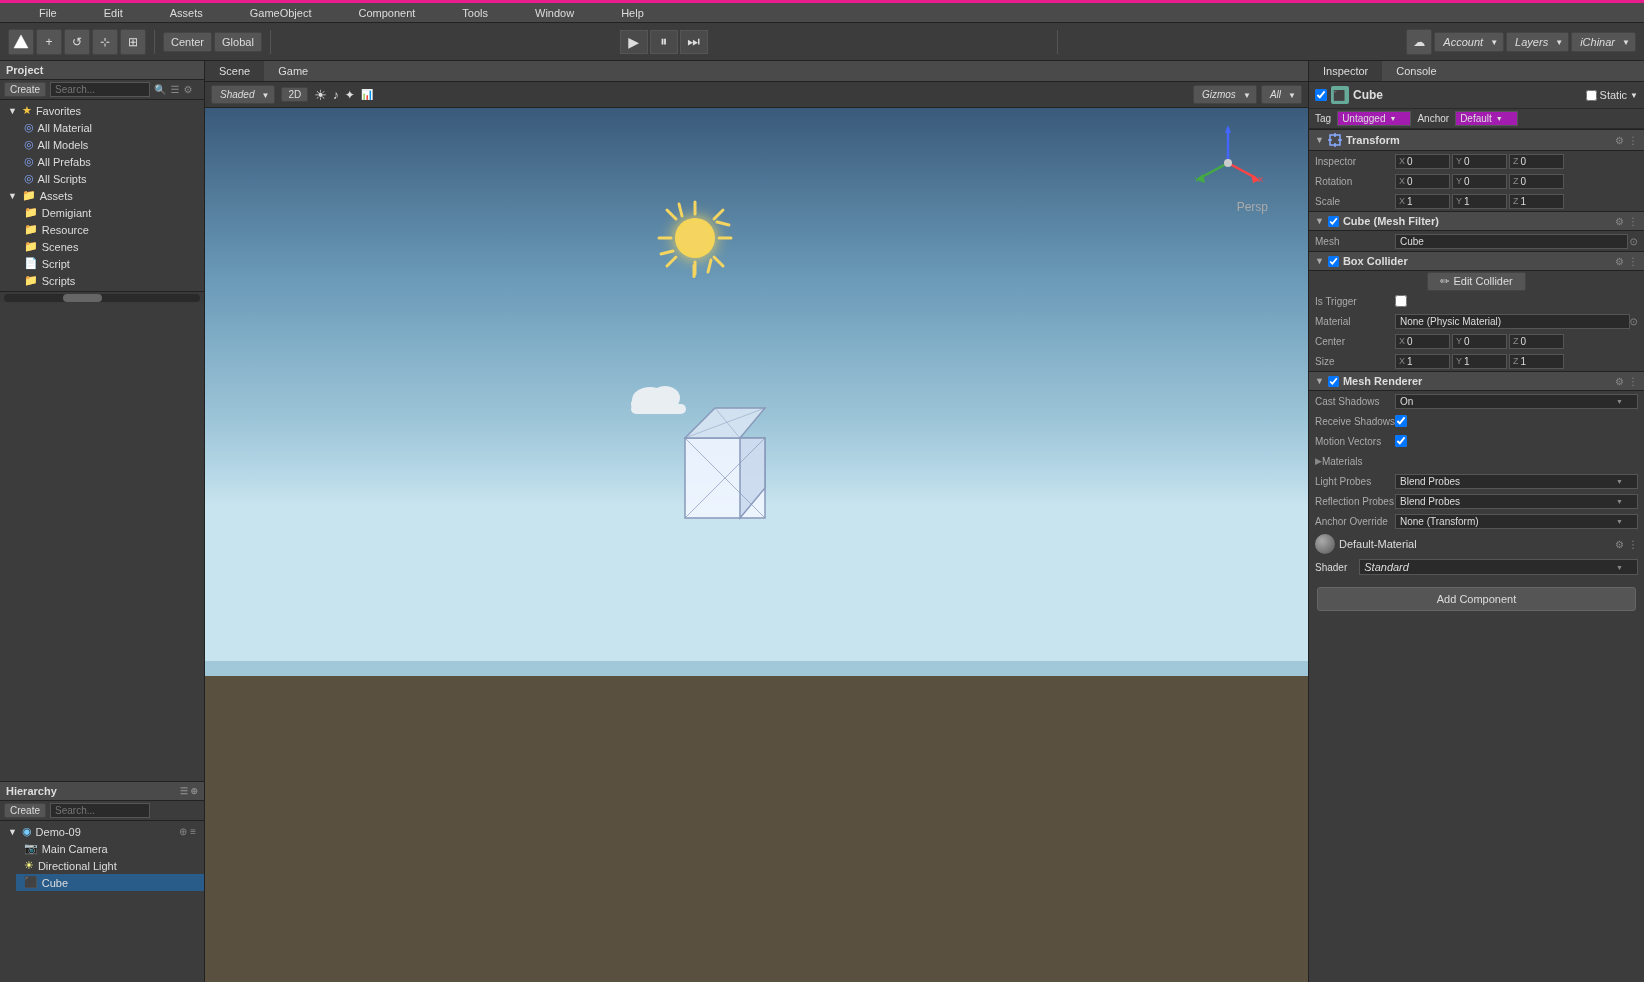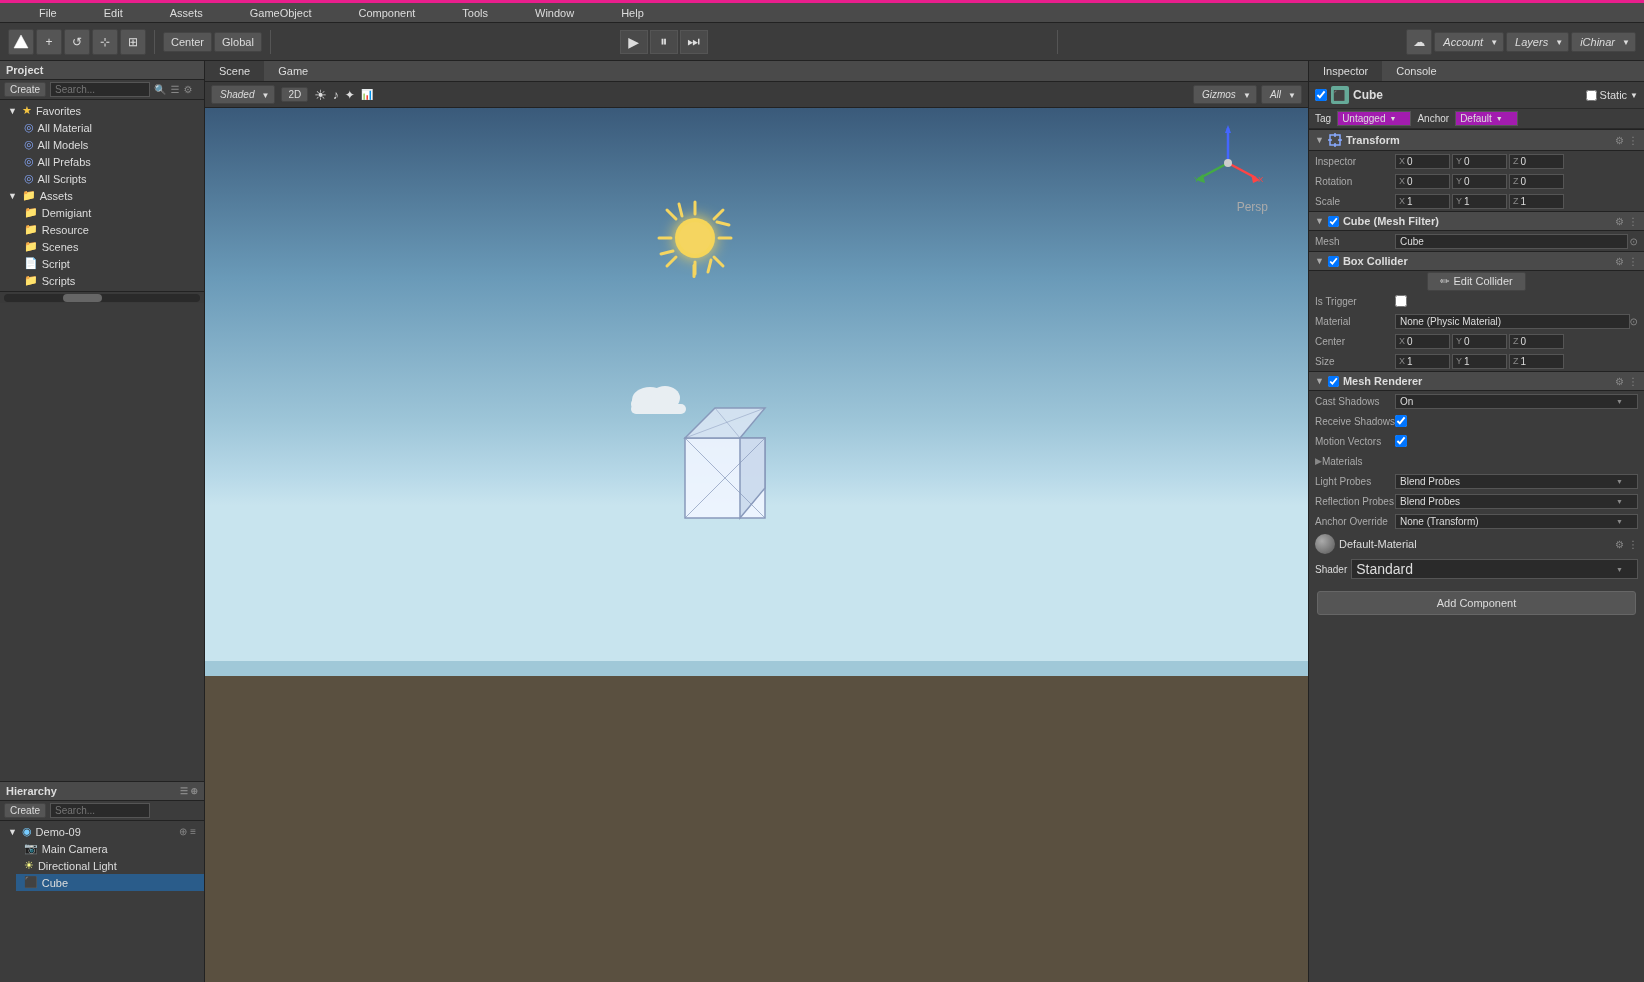--- a/index.html
+++ b/index.html
@@ -94,21 +94,21 @@
     .tag-dropdown { background: #a21caf; border: 1px solid #555; color: #ddd; padding: 1px 14px 1px 4px; font-size: 10px; position: relative; display: inline-flex; align-items: center; gap: 4px; }
     .tag-dropdown::after { content: "▼"; font-size: 7px; }
 
     .mesh-field { background: #2a2a2a; border: 1px solid #555; color: #ddd; padding: 1px 4px; font-size: 10px; flex: 1; display: flex; align-items: center; }
 
     .add-component-btn { margin: 8px; background: #555; border: 1px solid #666; color: #ddd; padding: 5px; font-size: 11px; text-align: center; cursor: pointer; border-radius: 3px; }
 
     .material-row { display: flex; align-items: center; padding: 3px 6px; gap: 4px; }
     .material-icon { width: 20px; height: 20px; background: radial-gradient(circle at 35% 35%, #aaa, #555); border-radius: 50%; }
     .material-name { font-size: 11px; flex: 1; }
-    .shader-row { display: flex; align-items: center; padding: 2px 6px 4px; gap: 4px; font-size: 10px; }
+    .shader-row { display: flex; align-items: center; padding: 2px 6px 4px; gap: 12px; font-size: 10px; }
 
     
     ::-webkit-scrollbar { width: 6px; height: 6px; }
     ::-webkit-scrollbar-track { background: #2a2a2a; }
     ::-webkit-scrollbar-thumb { background: #666; border-radius: 3px; }
 
     
     #scene-scrollbar { height: 12px; background: #3a3a3a; border-top: 1px solid #222; display: flex; align-items: center; padding: 0 4px; }
     .h-scroll { height: 8px; flex: 1; background: #2a2a2a; border-radius: 4px; position: relative; }
     .h-scroll-thumb { position: absolute; left: 30%; width: 20%; height: 100%; background: #666; border-radius: 4px; }
@@ -586,20 +586,20 @@
       </div>
 
       <div class="material-row">
         <div class="material-icon"></div>
         <span class="material-name">Default-Material</span>
         <span style="font-size:10px;color:#888;">⚙</span>
         <span style="font-size:10px;color:#888;">⋮</span>
       </div>
       <div class="shader-row">
         <span>Shader</span>
-        <div class="dropdown-field" style="font-size:14px;flex:1;">Standard</div>
+        <div class="dropdown-field" style="font-size:11px;flex:1;font-style:italic;">Standard</div>
       </div>
 
       <div class="add-component-btn">Add Component</div>
     </div>
   </div>
 
 </div>
 
 </body></html>

